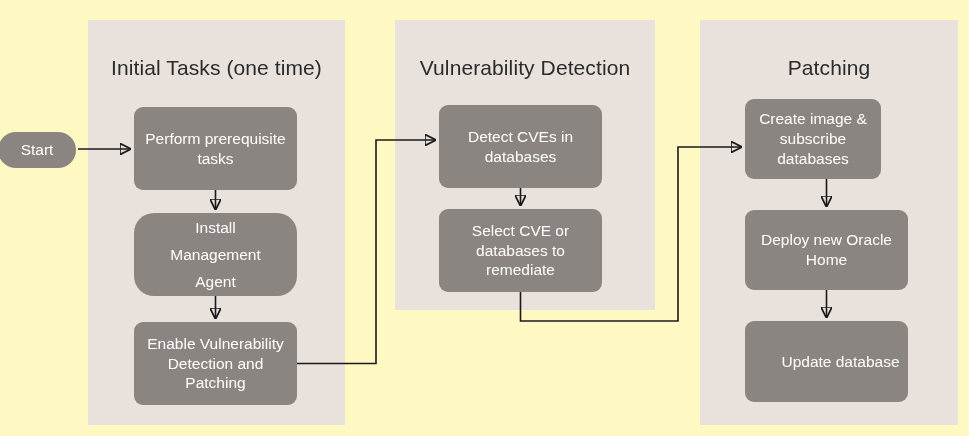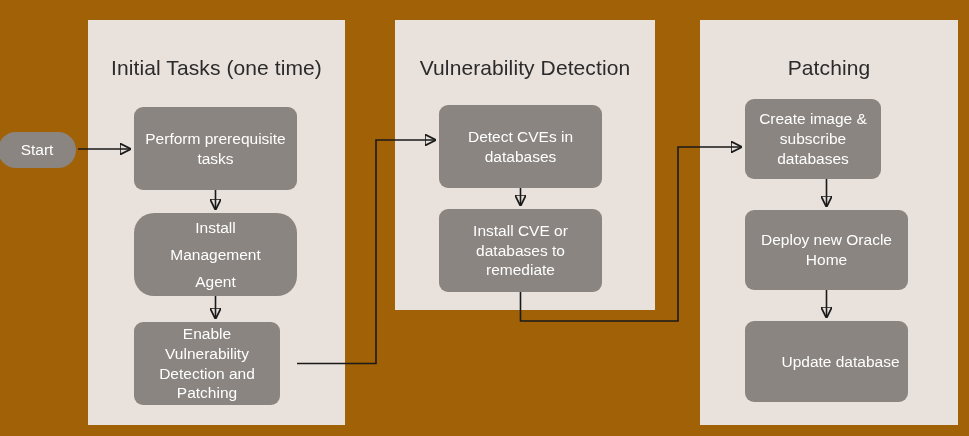--- a/index.html
+++ b/index.html
@@ -4,21 +4,21 @@
 <style>
   html, body {
     margin: 0;
     padding: 0;
     background: #fbfaf9;
   }
   #canvas {
     position: relative;
     width: 969px;
     height: 436px;
-    background: #a16207;
+    background: #fef9c3;
     font-family: "Liberation Sans", sans-serif;
     overflow: hidden;
   }
   .panel {
     position: absolute;
     background: #e8e1dc;
   }
   .panel-title {
     position: absolute;
     left: 0;
@@ -93,28 +93,28 @@
     <span>Start</span>
   </div>
 
   <div class="node" style="left:134px; top:107px; width:163px; height:83px;">Perform prerequisite
 tasks</div>
 
   <div class="node loose" style="left:134px; top:213px; width:163px; height:83px;border-radius:20px;">Install
 Management
 Agent</div>
 
-  <div class="node" style="left:134px; top:322px; width:146px; height:83px;">Enable Vulnerability
+  <div class="node" style="left:134px; top:322px; width:163px; height:83px;">Enable Vulnerability
 Detection and
 Patching</div>
 
   <div class="node" style="left:439px; top:105px; width:163px; height:83px;">Detect CVEs in
 databases</div>
 
-  <div class="node" style="left:439px; top:209px; width:163px; height:83px;">Install CVE or
+  <div class="node" style="left:439px; top:209px; width:163px; height:83px;">Select CVE or
 databases to
 remediate</div>
 
   <div class="node" style="left:745px; top:99px; width:136px; height:80px;">Create image  &amp;
 subscribe databases</div>
 
   <div class="node" style="left:745px; top:210px; width:163px; height:80px;">Deploy new Oracle
 Home</div>
 
   <div class="node" style="left:745px; top:321px; width:163px; height:81px;padding-left:36px;">Update database</div>

